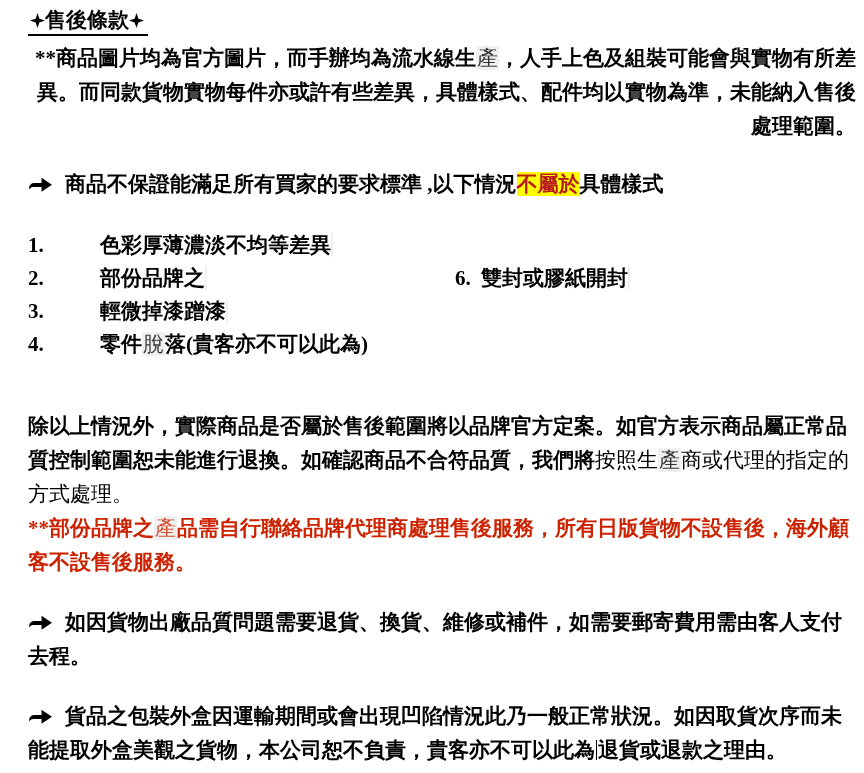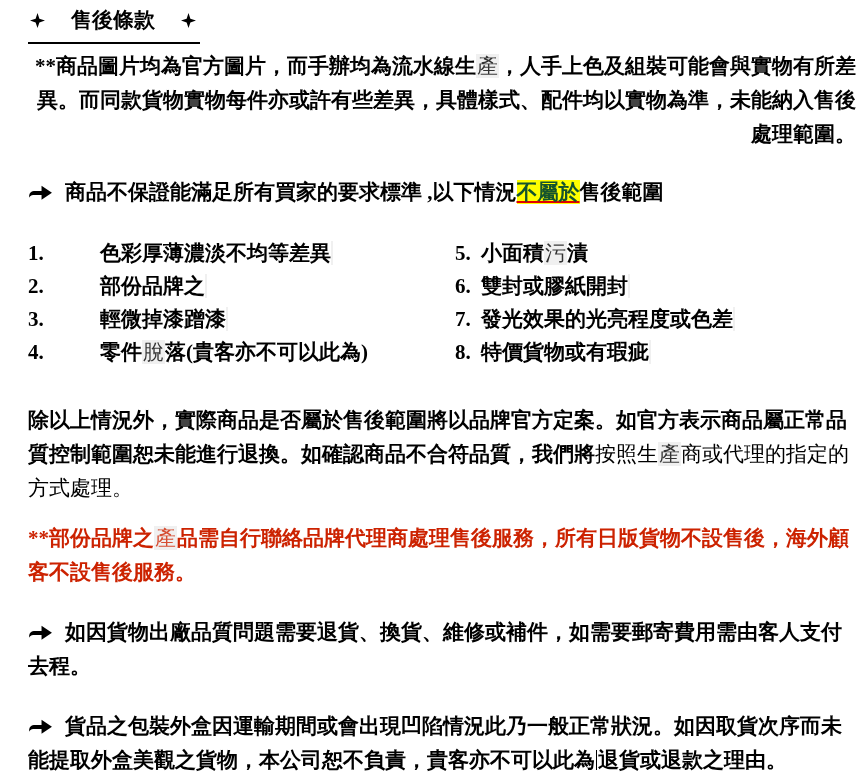--- a/index.html
+++ b/index.html
@@ -3,39 +3,39 @@
 <meta charset="utf-8">
 <style>
   html,body{margin:0;padding:0;}
   body{
     width:864px;height:773px;background:#ffffff;overflow:hidden;
     font-family:"Liberation Serif","DejaVu Serif",serif;
     font-weight:700;color:#000;font-size:21px;
     -webkit-font-smoothing:none;
   }
   .doc{padding:8px 8px 0 28px;}
-  .title-row{display:inline-flex;align-items:center;gap:26px;
-    border-bottom:2px solid #000;padding:0 4px 10px 2px;line-height:24px;}
+  .title-row{display:inline-flex;align-items:center;gap:0;
+    border-bottom:2px solid #000;padding:0 4px 2px 2px;line-height:24px;}
   .star{width:15px;height:15px;flex:0 0 auto;}
   p{margin:0;line-height:34px;}
   .intro{margin-top:5px;text-align:right;}
   .not-covered{margin-top:24px;}
   .arrow-ic{width:25px;height:17px;margin-right:12px;vertical-align:-2px;}
-  .hl{background:#ffff00;color:#14532d;text-decoration:underline;
+  .hl{background:#ffff00;color:#b91c1c;
       text-decoration-color:#e00000;}
   .list{margin-top:28px;}
   .lrow{display:flex;line-height:33px;}
   .lcell{flex:0 0 427px;}
   .rcell{flex:1;}
   .num-l{display:inline-block;width:72px;}
   .num-r{display:inline-block;width:26px;}
-  .decision{margin-top:34px;}
+  .decision{margin-top:48px;}
   .lt{font-weight:400;}
   .fb{font-weight:400;opacity:.8;background:rgba(120,120,120,.14);padding:0 1px;}
-  .red-para{margin-top:16px;color:#cc2200;}
+  .red-para{margin-top:0;color:#cc2200;}
   .factory{margin-top:26px;}
   .packaging{margin-top:26px;}
   .caret{display:inline-block;width:1px;height:20px;background:#000;
          vertical-align:-3px;margin:0 1px;}
 </style>
 </head>
 <body>
 
 <div class="doc">
 
@@ -49,39 +49,36 @@
       <path d="M8 0 L10 6 L16 8 L10 10 L8 16 L6 10 L0 8 L6 6 Z" fill="#000"></path>
     </svg>
   </div>
 
   
   <p class="intro"><span>**商品圖片均為官方圖片，而手辦均為流水線生</span><span class="fb">產</span><span>，人手上色及組裝可能會與實物有所差異。而同款貨物實物每件亦或許有些差異，具體樣式、配件均以實物為準，未能納入售後處理範圍。</span></p>
 
   
   <p class="not-covered"><svg class="arrow-ic" viewBox="0 0 24 16">
         <path d="M1 13 C1 8 3 6.5 7 6.5 L13 6.5 L13 1.5 L23 8.2 L13 15 L13 10.5 L5 10.5 C3 10.5 1.5 12 1 13 Z" fill="#000"></path>
-      </svg><span>商品不保證能滿足所有買家的要求標準 ,以下情況</span><span class="hl">不屬於</span><span>售後範圍</span></p>
+      </svg><span>商品不保證能滿足所有買家的要求標準 ,以下情況</span><span class="hl">不屬於</span><span>具體樣式</span></p>
 
   
   <div class="list">
     <div class="lrow">
       <span class="lcell"><span class="num-l">1.</span><span>色彩厚薄濃淡不均等差異</span><span class="fb"></span><span></span></span>
-      <span class="rcell"><span class="num-r">5.</span><span>小面積</span><span class="fb">污</span><span>漬</span></span>
     </div>
     <div class="lrow">
       <span class="lcell"><span class="num-l">2.</span><span>部份品牌之</span><span class="fb"></span><span></span></span>
       <span class="rcell"><span class="num-r">6.</span><span>雙封或膠紙開封</span><span class="fb"></span><span></span></span>
     </div>
     <div class="lrow">
       <span class="lcell"><span class="num-l">3.</span><span>輕微掉漆蹭漆</span><span class="fb"></span><span></span></span>
-      <span class="rcell"><span class="num-r">7.</span><span>發光效果的光亮程度或色差</span><span class="fb"></span><span></span></span>
     </div>
     <div class="lrow">
       <span class="lcell"><span class="num-l">4.</span><span>零件</span><span class="fb">脫</span><span>落(貴客亦不可以此為)</span></span>
-      <span class="rcell"><span class="num-r">8.</span><span>特價貨物或有瑕疵</span><span class="fb"></span><span></span></span>
     </div>
   </div>
 
   
   <p class="decision"><span>除以上情況外，實際商品是否屬於售後範圍將以品牌官方定案。如官方表示商品屬正常品質控制範圍恕未能進行退換。如確認商品不合符品質，我們將</span><span class="lt">按照生</span><span class="fb">產</span><span class="lt">商或代理的指定的方式處理。</span></p>
 
   
   <p class="red-para"><span>**部份品牌之</span><span class="fb">產</span><span>品需自行聯絡品牌代理商處理售後服務，所有日版貨物不設售後，海外顧客不設售後服務。</span></p>
 
   

